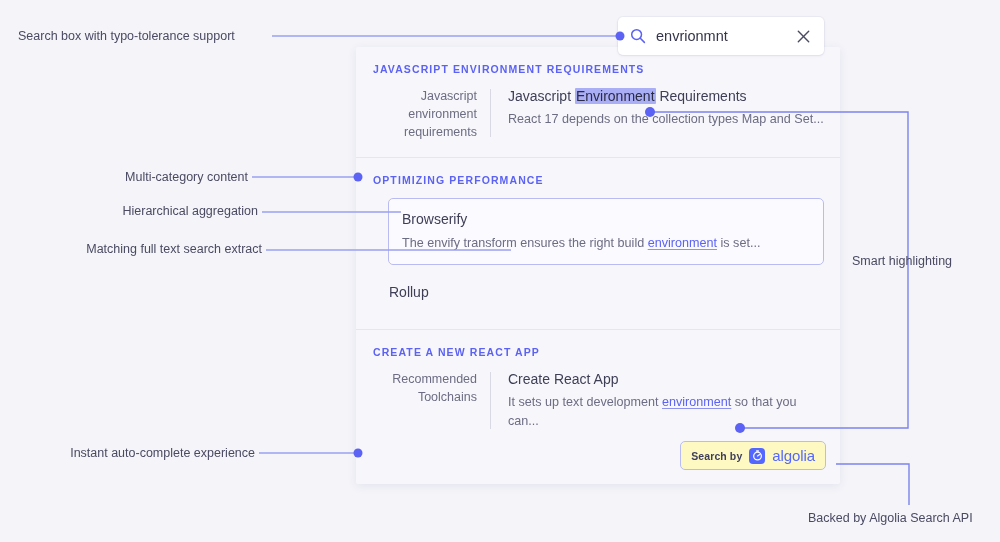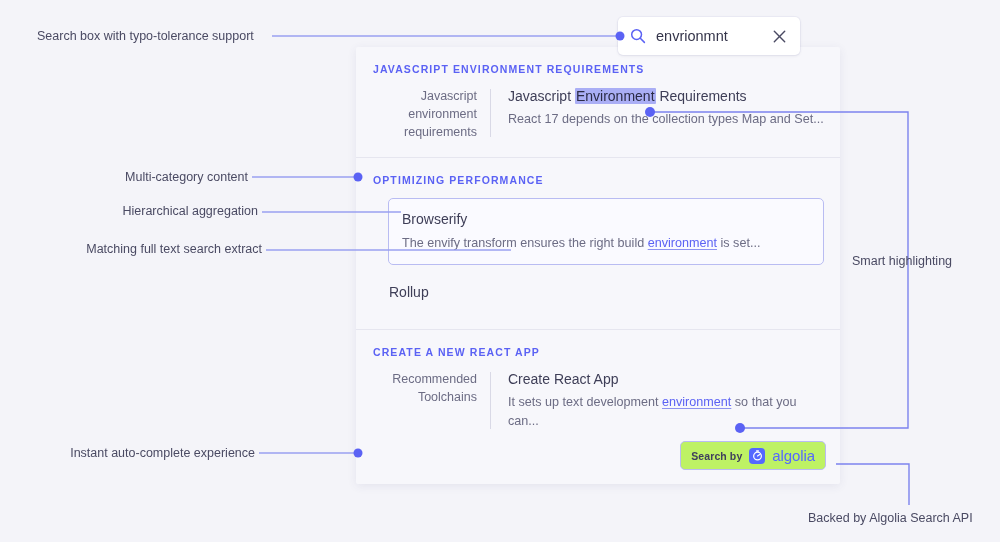--- a/index.html
+++ b/index.html
@@ -37,21 +37,21 @@
     line-height: 1;
     z-index: 6;
   }
   .annot.right-align { text-align: right; }
 
   
   #searchbox {
     position: absolute;
     left: 618px;
     top: 17px;
-    width: 182px;
+    width: 206px;
     height: 38px;
     background: #ffffff;
     border-radius: 5px;
     box-shadow: 0 1px 3px rgba(60,60,100,0.10), 0 0 0 1px rgba(120,120,180,0.06);
     display: flex;
     align-items: center;
     padding: 0 12px;
     z-index: 4;
   }
   #searchbox .mag { flex: 0 0 auto; display: flex; align-items: center; }
@@ -187,21 +187,21 @@
   
   #algolia-badge {
     position: absolute;
     right: 14px;
     bottom: 14px;
     display: flex;
     align-items: center;
     gap: 7px;
     border: 1px solid #b9bcf2;
     border-radius: 5px;
-    background: #bef264;
+    background: #fef9c3;
     padding: 5px 10px;
     z-index: 2;
   }
   #algolia-badge .sb {
     font-size: 10.5px;
     color: #3f3f5c;
     font-weight: bold;
     letter-spacing: 0.1px;
   }
   #algolia-badge .logo-mark {
@@ -240,21 +240,21 @@
     <line class="conn" x1="259" y1="453" x2="356" y2="453"></line>
     <circle class="dot" cx="358" cy="453" r="4.5"></circle>
 
     <path class="conn-strong" d="M 652 112 L 908 112 L 908 428 L 742 428"></path>
     <circle class="dot" cx="650" cy="112" r="5"></circle>
     <circle class="dot" cx="740" cy="428" r="5"></circle>
 
     <path class="conn-strong" d="M 836 464 L 909 464 L 909 505"></path>
   </svg>
 
-  <div class="annot" style="left:18px; top:30px;margin-left:19px;">Search box with typo-tolerance support</div>
+  <div class="annot" style="left:18px; top:30px;">Search box with typo-tolerance support</div>
 
   <div class="annot right-align" style="right:752px; top:171px;">Multi-category content</div>
 
   <div class="annot right-align" style="right:742px; top:205px;">Hierarchical aggregation</div>
 
   <div class="annot right-align" style="right:738px; top:243px;">Matching full text search extract</div>
 
   <div class="annot right-align" style="right:745px; top:447px;">Instant auto-complete experience</div>
 
   <div class="annot" style="left:852px; top:255px;">Smart highlighting</div>

